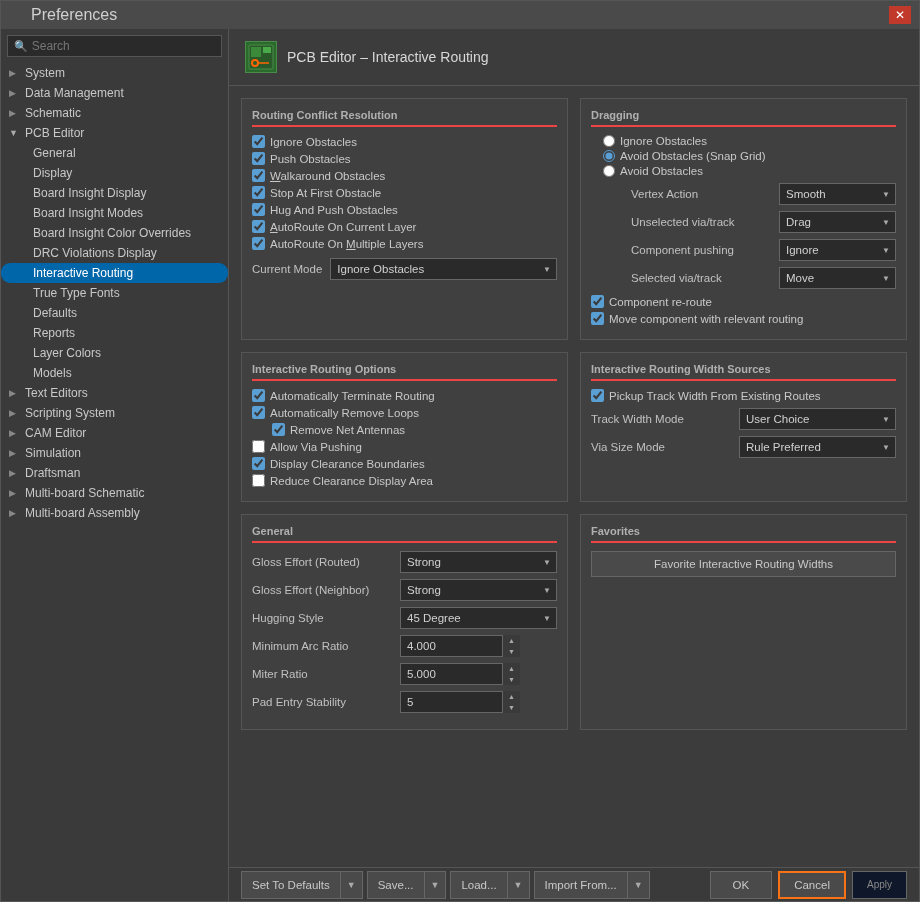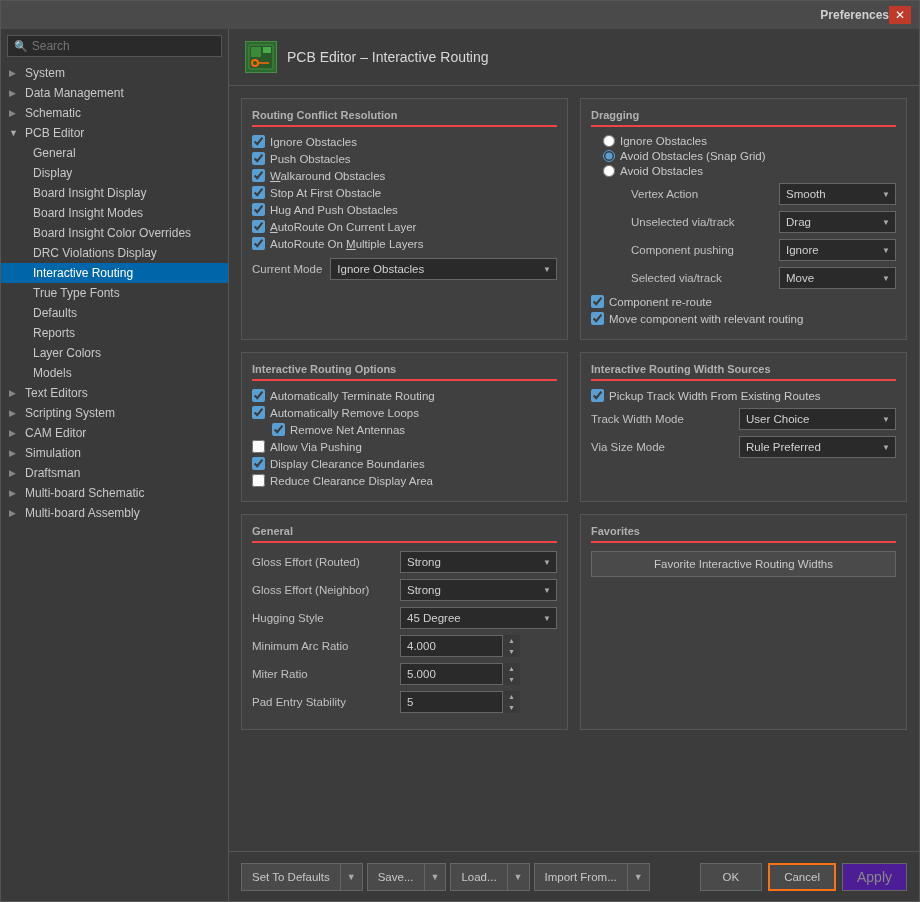--- a/index.html
+++ b/index.html
@@ -1,33 +1,33 @@
 <!DOCTYPE html>
 <html><head>
   <meta charset="utf-8">
   <style>
     * { box-sizing: border-box; margin: 0; padding: 0; }
     body { background: #3c3c3c; font-family: 'Segoe UI', Arial, sans-serif; font-size: 12px; color: #d0d0d0; width: 920px; height: 902px; overflow: hidden; }
 
     .window { width: 920px; height: 902px; display: flex; flex-direction: column; background: #3c3c3c; border: 1px solid #555; }
 
     .titlebar { background: #4a4a4a; height: 28px; display: flex; align-items: center; justify-content: space-between; padding: 0 8px; flex-shrink: 0; }
-    .titlebar-title { color: #d0d0d0; font-size: 12px; flex: 1; text-align: right; font-weight: bold; }
+    .titlebar-title { color: #d0d0d0; font-size: 16px; flex: 1; text-align: left; }
     .titlebar-close { background: #c0392b; border: none; color: white; width: 22px; height: 18px; cursor: pointer; font-size: 12px; display: flex; align-items: center; justify-content: center; }
 
     .main-content { display: flex; flex: 1; overflow: hidden; }
 
     
     .sidebar { width: 228px; background: #3a3a3a; border-right: 1px solid #555; display: flex; flex-direction: column; flex-shrink: 0; overflow-y: auto; }
     .search-box { margin: 6px; display: flex; align-items: center; background: #2a2a2a; border: 1px solid #555; padding: 3px 6px; }
     .search-box input { background: transparent; border: none; outline: none; color: #d0d0d0; font-size: 12px; width: 100%; }
     .search-icon { color: #888; margin-right: 4px; font-size: 11px; }
 
     .tree-item { padding: 3px 8px 3px 16px; cursor: pointer; display: flex; align-items: center; gap: 4px; color: #c8c8c8; font-size: 12px; }
-    .tree-item.active { background: #0066aa; color: white; }
+    .tree-item.active { background: #0066aa; color: white; border-radius: 9px; }
     .tree-item.top-level { padding-left: 8px; }
     .tree-item.l2 { padding-left: 32px; }
     .tree-arrow { font-size: 9px; color: #888; margin-right: 2px; width: 10px; }
     .tree-arrow.open { color: #aaa; }
 
     
     .panel { flex: 1; display: flex; flex-direction: column; overflow: hidden; background: #3c3c3c; }
 
     .panel-header { padding: 12px 16px; display: flex; align-items: center; gap: 10px; border-bottom: 1px solid #555; background: #3c3c3c; }
     .panel-icon { width: 32px; height: 32px; background: #2a6a2a; border: 1px solid #4a8a4a; display: flex; align-items: center; justify-content: center; font-size: 16px; }
@@ -68,31 +68,31 @@
     .spin-up, .spin-down { flex: 1; background: #3a3a3a; border: none; color: #aaa; cursor: pointer; font-size: 7px; display: flex; align-items: center; justify-content: center; }
 
     
     .mode-row { display: flex; align-items: center; gap: 8px; margin-top: 8px; }
     .mode-row label { color: #c0c0c0; font-size: 11.5px; }
 
     
     .fav-btn { background: #4a4a4a; border: 1px solid #666; color: #c8c8c8; padding: 4px 10px; font-size: 11.5px; cursor: pointer; width: 100%; text-align: center; height: 26px; }
 
     
-    .bottom-bar { display: flex; align-items: center; justify-content: space-between; padding: 8px 12px; border-top: 1px solid #555; background: #3a3a3a; flex-shrink: 0; height: 50px; }
+    .bottom-bar { display: flex; align-items: center; justify-content: space-between; padding: 8px 12px; border-top: 1px solid #555; background: #3a3a3a; flex-shrink: 0; height: 34px; }
     .bottom-left { display: flex; gap: 4px; }
     .bottom-right { display: flex; gap: 6px; }
 
     .split-btn { display: flex; }
     .split-btn-main { background: #4a4a4a; border: 1px solid #666; color: #c8c8c8; padding: 4px 10px; font-size: 11.5px; cursor: pointer; height: 28px; }
     .split-btn-arrow { background: #4a4a4a; border: 1px solid #666; border-left: none; color: #aaa; padding: 4px 6px; font-size: 9px; cursor: pointer; height: 28px; display: flex; align-items: center; }
 
     .btn-ok { background: #4a4a4a; border: 1px solid #666; color: #c8c8c8; padding: 4px 22px; font-size: 11.5px; cursor: pointer; height: 28px; }
     .btn-cancel { background: #4a4a4a; border: 2px solid #f97316; color: #c8c8c8; padding: 4px 14px; font-size: 11.5px; cursor: pointer; height: 28px; }
-    .btn-apply { background: #4c1d95; border: 1px solid #666; color: #888; padding: 4px 14px; font-size: 14px; cursor: default; height: 28px; }
+    .btn-apply { background: #0f172a; border: 1px solid #666; color: #888; padding: 4px 14px; font-size: 10px; cursor: default; height: 28px; }
 
     .underline { text-decoration: underline; }
   </style>
 </head>
 <body>
 
 <div class="window">
 
   <div class="titlebar">
     <span style="width:22px"></span>

